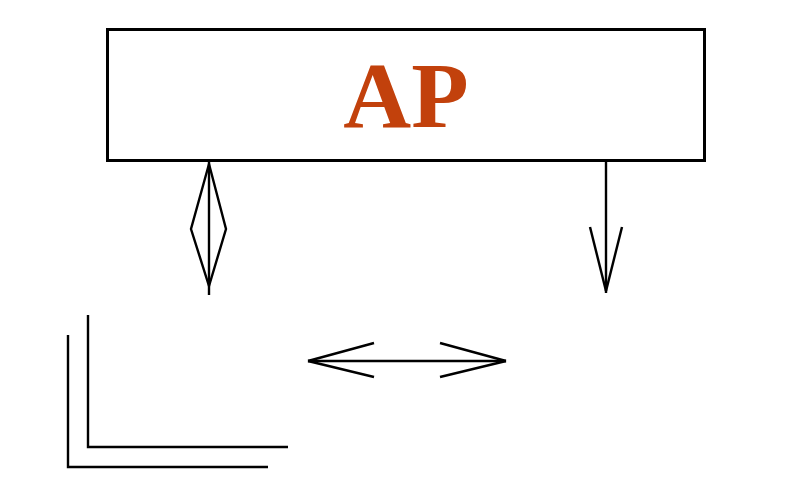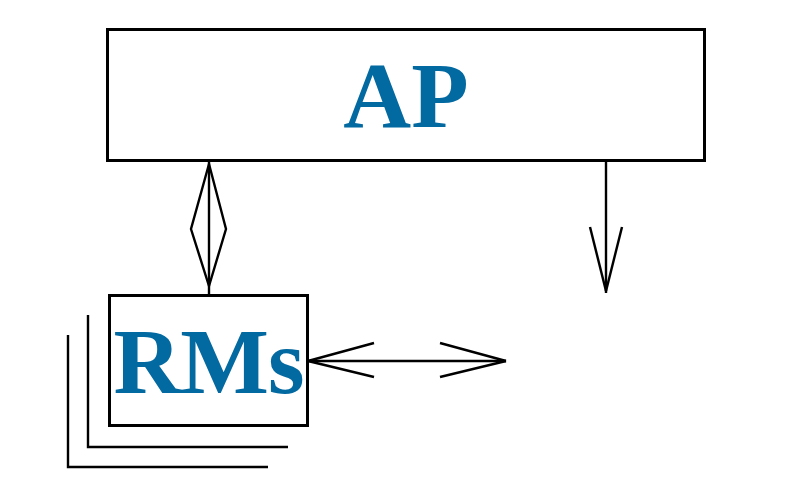--- a/index.html
+++ b/index.html
@@ -26,21 +26,21 @@
     position: absolute;
     box-sizing: border-box;
     border: 3px solid #000000;
     background: #ffffff;
     display: flex;
     align-items: center;
     justify-content: center;
   }
   .node-label {
     font-weight: bold;
-    color: #0369a1;
+    color: #c2410c;
     line-height: 1;
     white-space: nowrap;
   }
   .node-ap {
     left: 106px;
     top: 28px;
     width: 600px;
     height: 134px;
   }
   .node-ap .node-label { font-size: 94px; }
@@ -93,18 +93,15 @@
     <g>
       <polyline class="stroke" points="88,315 88,447 288,447"></polyline>
       <polyline class="stroke" points="68,335 68,467 268,467"></polyline>
     </g>
   </svg>
 
   <div class="node node-ap">
     <span class="node-label">AP</span>
   </div>
 
-  <div class="node node-rms">
-    <span class="node-label">RMs</span>
-  </div>
 
 
 </div>
 
 </body></html>

